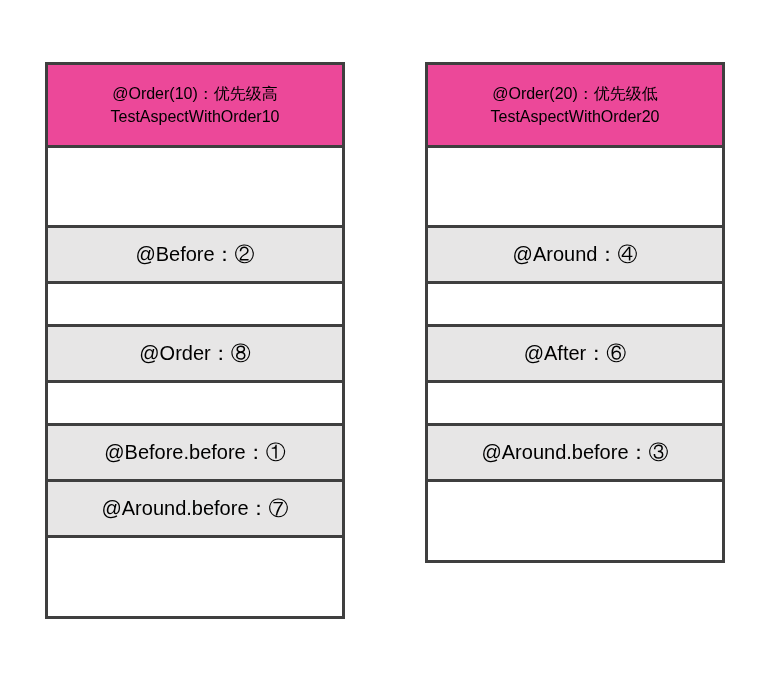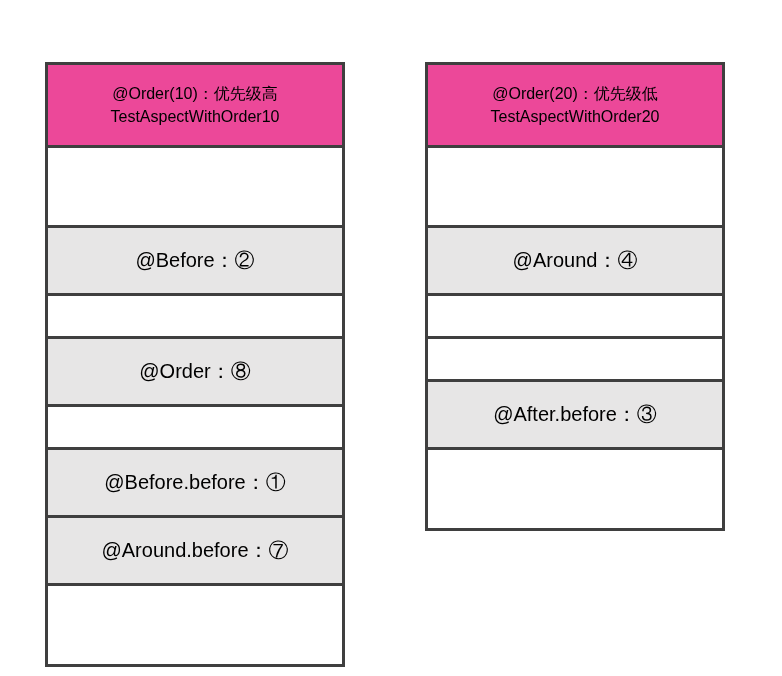--- a/index.html
+++ b/index.html
@@ -42,21 +42,21 @@
 
   .row {
     box-sizing: border-box;
     border-bottom: 3px solid #3f3f3f;
     background: #ffffff;
   }
   .row:last-child { border-bottom: none; }
 
   .row.label {
     background: #e7e6e6;
-    height: 68px;
+    height: 56px;
     display: flex;
     align-items: center;
     justify-content: center;
     text-align: center;
     font-size: 20px;
   }
   .row.blank-tall   { height: 80px; }
   .row.blank        { height: 43px; }
   .row.blank-bottom { height: 78px; }
 </style>
@@ -84,19 +84,20 @@
 
   <div class="column col-right">
     <div class="header">
       <div>@Order(20)：优先级低</div>
       <div>TestAspectWithOrder20</div>
     </div>
     <div class="rows">
         <div class="row blank-tall"></div>
         <div class="row label">@Around：④</div>
         <div class="row blank"></div>
+        <div class="row label">@After：⑥</div>
         <div class="row blank"></div>
-        <div class="row label">@After.before：③</div>
+        <div class="row label">@Around.before：③</div>
         <div class="row blank-bottom"></div>
       </div>
   </div>
 
 </div>
 
 </body></html>

